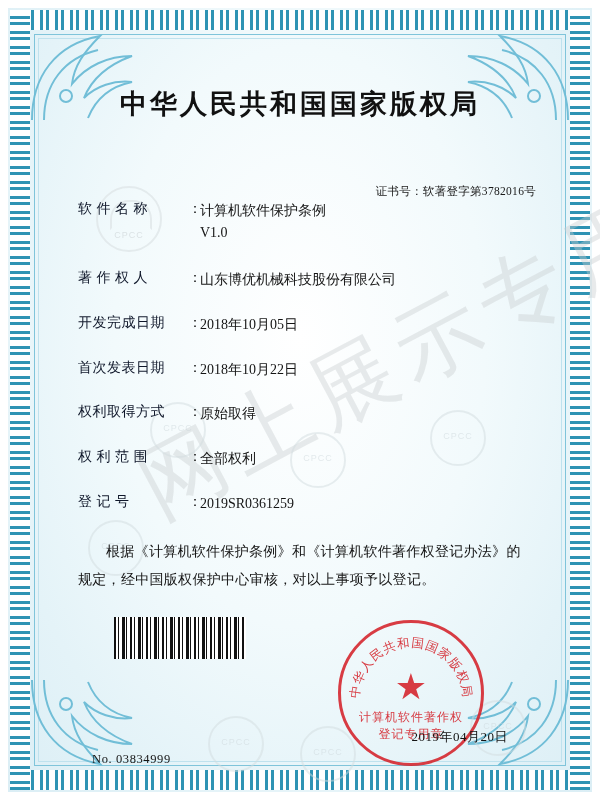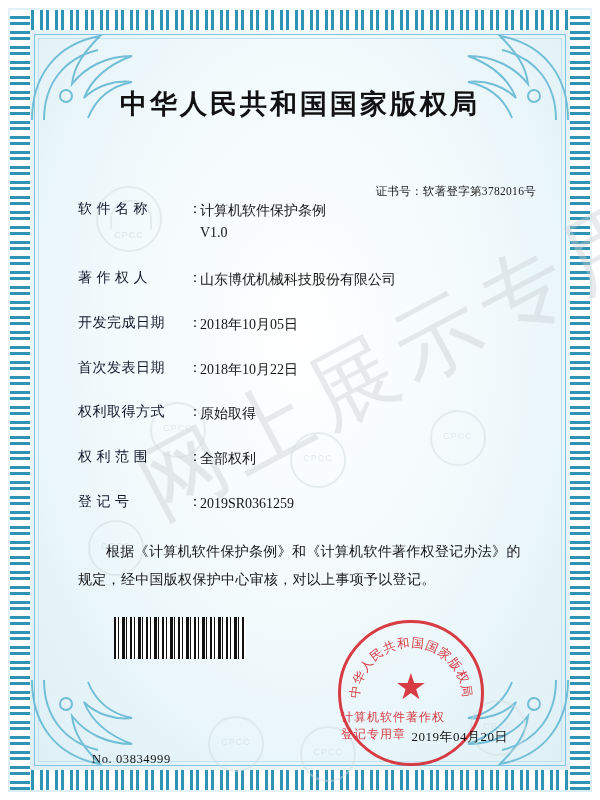--- a/index.html
+++ b/index.html
@@ -241,20 +241,21 @@
   }
   .seal-arc text {
     font-size: 12.5px;
     font-family: "Liberation Serif", "DejaVu Serif", serif;
     fill: #d5222a;
     letter-spacing: 1px;
   }
   .seal-line1, .seal-line2 {
     position: absolute;
     width: 140px;
+    text-align: center;
     font-size: 12px;
     letter-spacing: 1px;
     color: #d5222a;
     font-family: "Liberation Serif", "DejaVu Serif", serif;
   }
   .seal-line1 { top: 86px; }
   .seal-line2 { top: 103px; }
 
   
   .footer-no {

